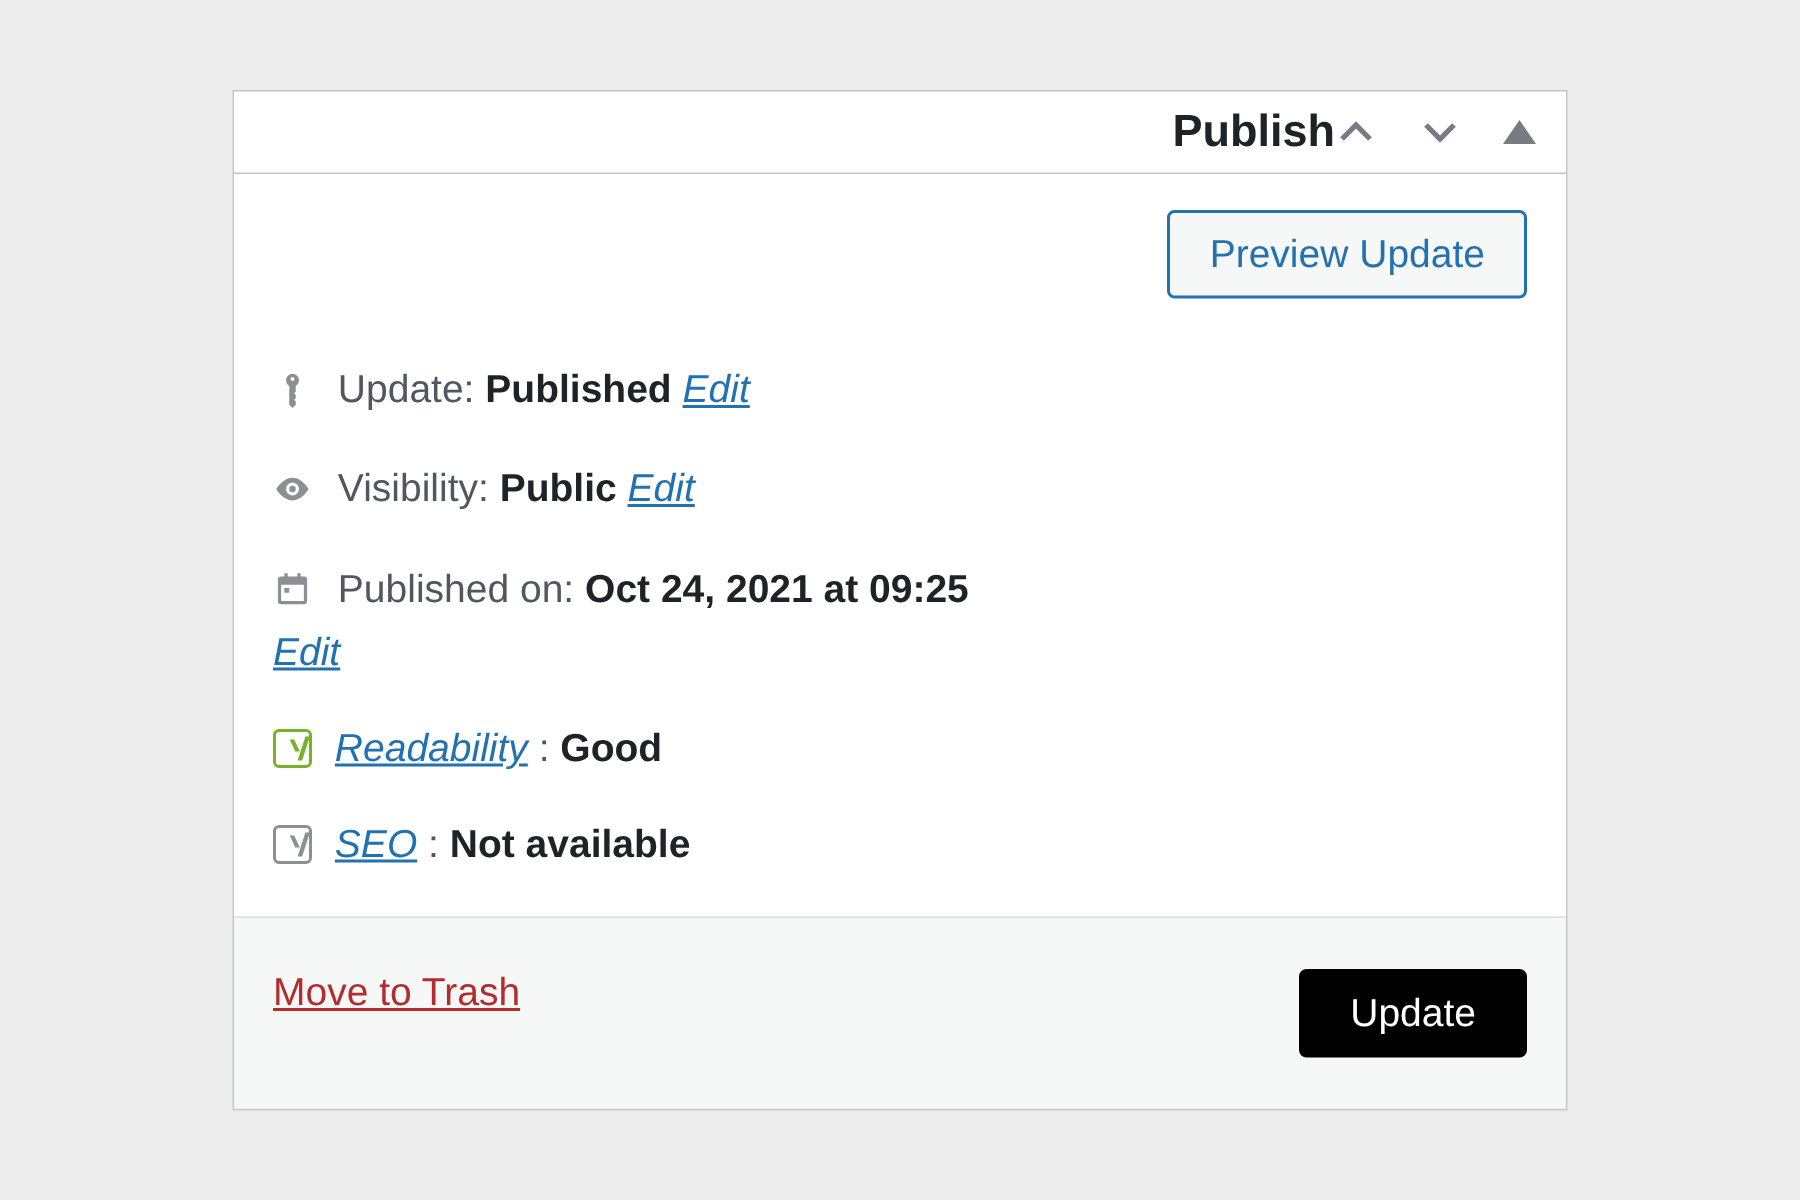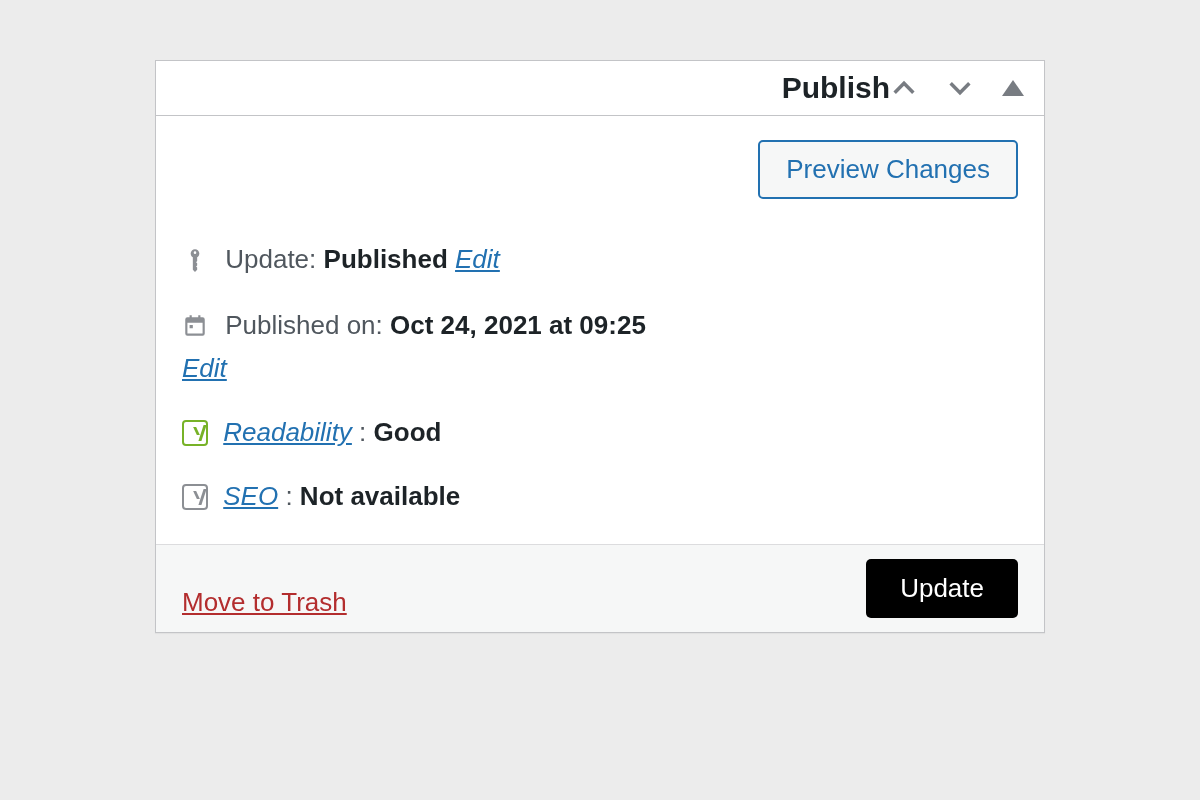--- a/index.html
+++ b/index.html
@@ -110,24 +110,24 @@
     left:3px; top:5px;
     width:8px; height:8px;
     border-right: 3px solid currentColor;
     transform: skewX(25deg);
   }
   .yo-icon { color:#77b227; }
   .yo-icon.gray { color:#8c8f94; }
   .major-actions {
     border-top: 1px solid #dcdcde;
     background: #f6f7f7;
-    padding: 14px 26px;
+    padding: 34px 26px;
     display: flex;
     justify-content: space-between;
-    align-items: flex-end;
+    align-items: flex-start;
   }
   a.trash {
     color: #b32d2e;
     font-size: 26px;
     text-decoration: underline;
     cursor: pointer;
   }
   .update-btn {
     background: #000000;
     color: #fff;
@@ -156,34 +156,44 @@
             <polyline points="4,8 12,16 20,8"></polyline>
           </svg>
       </span>
       <span class="tri"></span>
     </div>
   </div>
 
   <div class="inside">
 
     <div class="minor-actions">
-      <button class="preview-btn">Preview Changes</button>
+      <button class="preview-btn">Preview Update</button>
     </div>
 
     <div class="misc-pub">
       <span class="icon">
         <svg viewBox="0 0 24 24">
             <path d="M12 2a4 4 0 0 0-4 4c0 1.5.8 2.8 2 3.5V21l2 2 2-2v-2l-1-1 1-1v-2l-1-1 1-1V9.5c1.2-.7 2-2 2-3.5a4 4 0 0 0-4-4zm0 2a1.2 1.2 0 1 1 0 2.4A1.2 1.2 0 0 1 12 4z"></path>
           </svg>
       </span>
       <span>Update:</span>
       <b>Published</b>
       <a class="editlink">Edit</a>
     </div>
 
+    <div class="misc-pub">
+      <span class="icon">
+        <svg viewBox="0 0 24 24">
+            <path d="M12 5C6 5 2 12 2 12s4 7 10 7 10-7 10-7-4-7-10-7zm0 11a4 4 0 1 1 0-8 4 4 0 0 1 0 8zm0-6a2 2 0 1 0 0 4 2 2 0 0 0 0-4z"></path>
+          </svg>
+      </span>
+      <span>Visibility:</span>
+      <b>Public</b>
+      <a class="editlink">Edit</a>
+    </div>
 
     <div class="misc-pub">
       <span class="icon">
         <svg viewBox="0 0 24 24">
             <path d="M7 2v2H5a2 2 0 0 0-2 2v13a2 2 0 0 0 2 2h14a2 2 0 0 0 2-2V6a2 2 0 0 0-2-2h-2V2h-2v2H9V2H7zm-2 7h14v10H5V9zm2 2v3h3v-3H7z"></path>
           </svg>
       </span>
       <span>Published on:</span>
       <b>Oct 24, 2021 at 09:25</b> <br>
       <a class="editlink">Edit</a>

